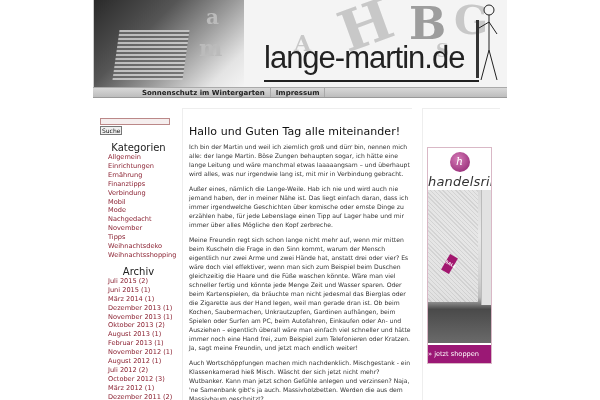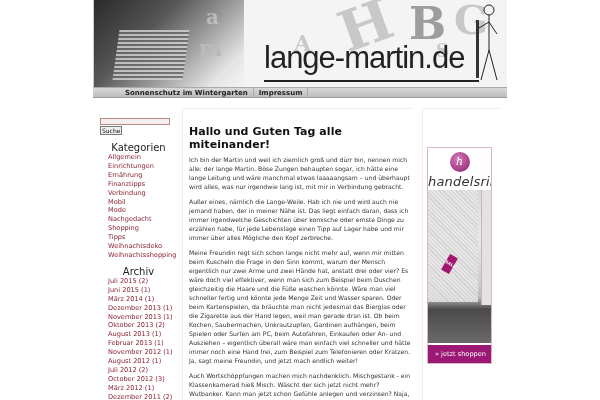--- a/index.html
+++ b/index.html
@@ -13,49 +13,49 @@
   .hdr-machine { position: absolute; left: 0; top: 0; width: 150px; height: 87px;
     background: linear-gradient(135deg, #2a2a2a 0%, #555 35%, #9a9a9a 60%, #e4e4e4 85%, #f4f4f4 100%); }
   .hdr-machine .grill { position: absolute; left: 22px; top: 30px; width: 70px; height: 50px;
     background: repeating-linear-gradient(180deg, #cfcfcf 0 2px, #6a6a6a 2px 4px); transform: skewX(-8deg); opacity: .85; }
   .hdr-letter { position: absolute; color: #c8c8c8; font-family: "DejaVu Serif", serif; font-weight: bold; }
   .hdr-title { position: absolute; left: 170px; top: 40px; font-family: "Liberation Sans", sans-serif; font-size: 31px; letter-spacing: -1px; color: #222; }
   .hdr-underline { position: absolute; left: 170px; top: 80px; width: 215px; height: 2px; background: #222; }
   .hdr-figure { position: absolute; right: 6px; top: 0; width: 30px; height: 87px; }
 
   
-  #nav { height: 11px; background: linear-gradient(#d8d8d8, #bdbdbd); border-top: 1px solid #aaa; border-bottom: 1px solid #999; display: flex; padding-left: 27px; }
+  #nav { height: 11px; background: linear-gradient(#d8d8d8, #bdbdbd); border-top: 1px solid #aaa; border-bottom: 1px solid #999; display: flex; padding-left: 44px; }
   #nav a { font-size: 7px; font-weight: bold; color: #222; text-decoration: none; line-height: 10px; padding: 0 5px; border-right: 1px solid #a9a9a9; }
 
   
   #sidebar { position: absolute; left: 0; top: 108px; width: 82px; }
   .search-box { margin: 10px 0 0 7px; }
   .search-input { display: block; width: 70px; height: 7px; border: 1px solid #b88; background: #f5eeee; }
   .search-btn { display: block; margin-top: 1px; font-size: 6px; font-family: "DejaVu Sans", sans-serif; border: 1px solid #777; background: #f0f0f0; padding: 0 1px; line-height: 7px; color: #111; }
   .side-h { font-size: 10px; color: #222; margin: 7px 0 0 9px; font-weight: normal; line-height: 11px; text-align: center; }
   .side-list { list-style: none; margin: 0 0 0 15px; }
   .side-list li { font-size: 6.6px; line-height: 8.9px; color: #8b2232; white-space: nowrap; }
   .side-list li a { color: #8b2232; text-decoration: none; text-align: right; }
 
   
   #content { position: absolute; left: 89px; top: 108px; width: 230px; height: 292px; border-left: 1px solid #eee; border-top: 1px solid #eee; padding: 16px 0 0 6px; overflow: hidden; }
-  #content h1 { font-size: 11px; font-weight: bold; color: #111; margin-bottom: 4px; line-height: 13px; letter-spacing: .05px; }
+  #content h1 { font-size: 11px; font-weight: normal; color: #111; margin-bottom: 4px; line-height: 13px; letter-spacing: .05px; }
   #content p { font-size: 6.1px; line-height: 9px; color: #333; margin-bottom: 6px; width: 226px; }
 
   
   #adcol { position: absolute; left: 329px; top: 108px; width: 78px; height: 292px; border-left: 1px solid #eee; border-top: 1px solid #eee; }
   .ad { position: absolute; left: 4px; top: 38px; width: 65px; height: 217px; border: 1px solid #d9b8c6; background: #fff; overflow: hidden; }
   .ad-logo { width: 20px; height: 20px; border-radius: 50%; margin: 4px auto 0; background: radial-gradient(circle at 40% 35%, #d57bb7, #8b1d6c); color: #fff; font-family: "DejaVu Serif", serif; font-style: italic; font-size: 11px; text-align: center; line-height: 20px; }
   .ad-brand { font-size: 13px; text-align: center; color: #333; margin-top: 2px; letter-spacing: .2px; font-style: italic; }
   .ad-image { position: absolute; left: 0; top: 42px; width: 65px; height: 153px;
     background: linear-gradient(180deg, #d8d8d8 0%, #e9e9e9 30%, #cfcfcf 60%, #bdbdbd 70%, #4a4a4a 78%, #6a6a6a 100%); }
   .ad-image .blind { position: absolute; left: 0; top: 0; width: 50px; height: 112px; background: repeating-linear-gradient(45deg, #e6e6e6 0 2px, #d2d2d2 2px 3px); opacity: .9; }
   .ad-image .wall { position: absolute; right: 0; top: 0; width: 12px; height: 115px; background: #e2e2e2; border-left: 1px solid #bbb; }
   .ad-sale { position: absolute; left: 17px; top: 65px; width: 9px; height: 18px; background: #a2176f; transform: rotate(30deg); color: #fff; font-size: 4px; text-align: center; line-height: 18px; font-weight: bold; }
-  .ad-cta { position: absolute; left: 0; bottom: 0; width: 65px; height: 18px; background: #9b1875; color: #fff; font-size: 6.6px; text-align: center; line-height: 18px; }
+  .ad-cta { position: absolute; left: 0; bottom: 0; width: 65px; height: 18px; background: #9b1875; color: #fff; font-size: 6.6px; line-height: 18px; }
 </style>
 </head>
 <body>
 
 <div id="wrap">
 
   <div id="header">
     <div class="hdr-machine">
         <div class="grill"></div>
       </div>
@@ -93,21 +93,21 @@
     <h2 class="side-h">Kategorien</h2>
     <ul class="side-list">
       <li><a href="#">Allgemein</a></li>
       <li><a href="#">Einrichtungen</a></li>
       <li><a href="#">Ernährung</a></li>
       <li><a href="#">Finanztipps</a></li>
       <li><a href="#">Verbindung</a></li>
       <li><a href="#">Mobil</a></li>
       <li><a href="#">Mode</a></li>
       <li><a href="#">Nachgedacht</a></li>
-      <li><a href="#">Shopping</a></li>
+      <li><a href="#">November</a></li>
       <li><a href="#">Tipps</a></li>
       <li><a href="#">Weihnachtsdeko</a></li>
       <li><a href="#">Weihnachtsshopping</a></li>
     </ul>
 
     <h2 class="side-h" style="margin-top:6px;">Archiv</h2>
     <ul class="side-list">
       <li><a href="#">Juli 2015 (2)</a></li>
       <li><a href="#">Juni 2015 (1)</a></li>
       <li><a href="#">März 2014 (1)</a></li>

